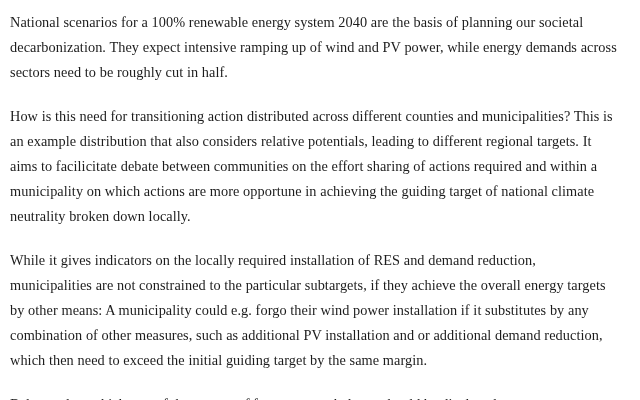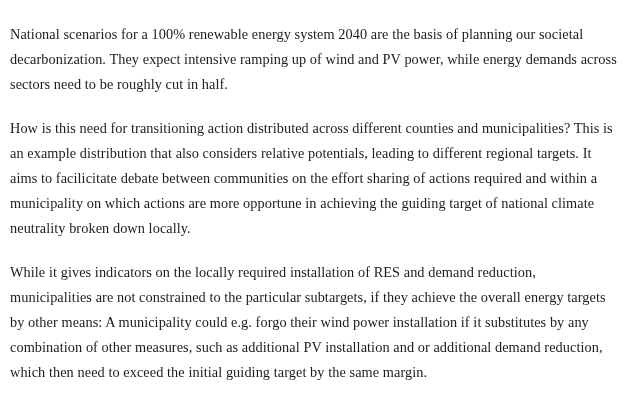--- a/index.html
+++ b/index.html
@@ -19,21 +19,21 @@
     width: 640px;
     height: 400px;
     padding: 10px 20px 0 10px;
     background: #ffffff;
   }
   .para {
     font-family: "Liberation Serif", serif;
     font-size: 14.3px;
     line-height: 25px;
     color: #1c1c1c;
-    margin: 12px 0 19px 0;
+    margin: 0 0 19px 0;
     text-align: left;
     letter-spacing: 0.005em;
   }
   .para:last-child {
     margin-bottom: 0;
   }
 </style>
 </head>
 <body>
 

